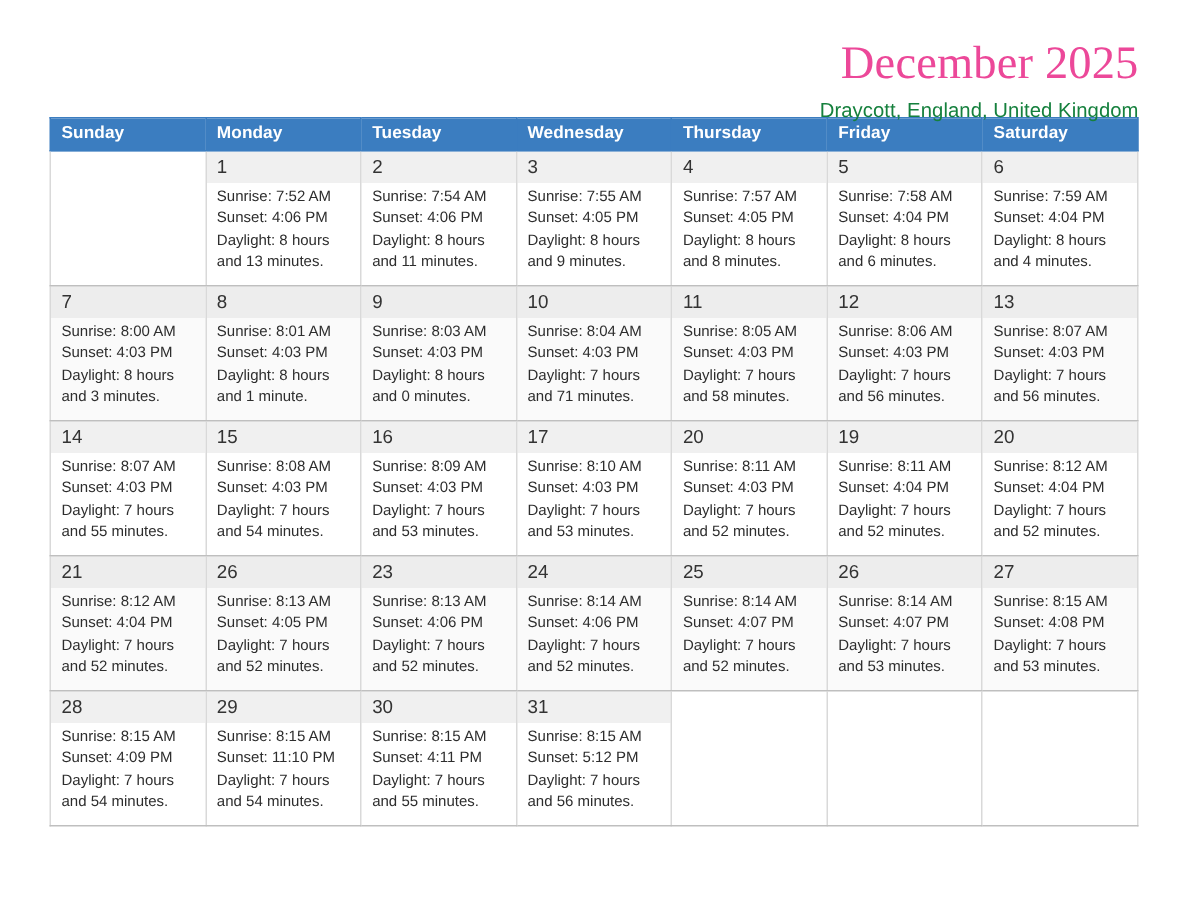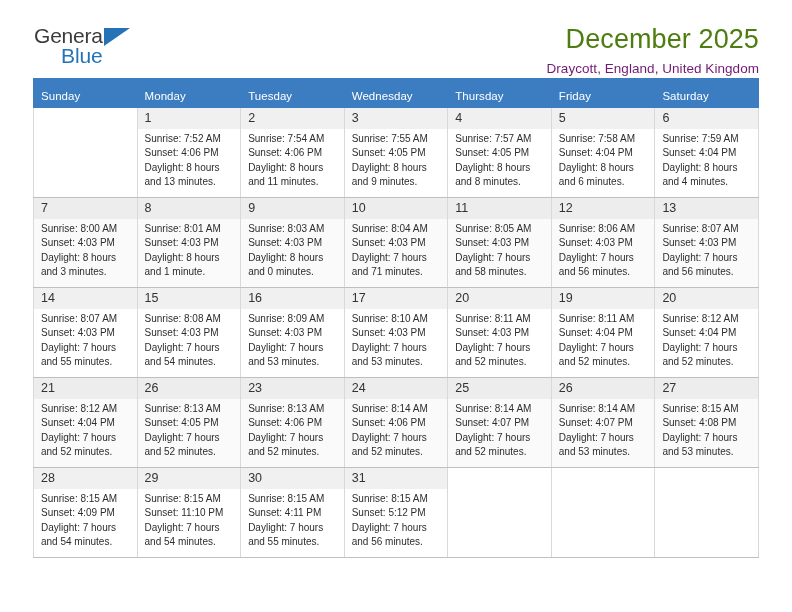--- a/index.html
+++ b/index.html
@@ -63,47 +63,48 @@
     letter-spacing: -0.1px;
     color: #2572b8;
     font-family: "Liberation Sans", sans-serif;
   }
   .title-block {
     text-align: right;
     flex: 1 1 auto;
     padding-top: 0px;
   }
   .cal-title {
-    font-size: 27px;
+    font-size: 31px;
     font-weight: normal;
-    color: #4d7c0f;
+    color: #ec4899;
     line-height: 1.15;
     letter-spacing: 0.1px;
+    font-family: Liberation Serif, serif;
   }
   .cal-subtitle {
     font-size: 13.5px;
-    color: #701a75;
+    color: #15803d;
     margin-top: 6px;
     letter-spacing: 0.05px;
   }
 
   
   .calendar {
     width: 726px;
     border-collapse: collapse;
     table-layout: fixed;
     margin-top: 6px;
   }
   .calendar th {
     background: #3b7dc0;
     color: #ffffff;
-    font-weight: normal;
+    font-weight: bold;
     font-size: 11.5px;
     text-align: left;
-    padding: 11px 0 5px 7px;
+    padding: 4px 0 5px 7px;
     border: 1px solid #3b7dc0;
     letter-spacing: 0.05px;
   }
   .calendar td {
     vertical-align: top;
     height: 89px;
     border-left: 1px solid #d9d9d9;
     border-right: 1px solid #d9d9d9;
     border-bottom: 1px solid #bfbfbf;
     padding: 0;
@@ -138,25 +139,20 @@
   .info div {
     white-space: nowrap;
   }
 </style>
 </head>
 <body>
 
 <div class="page">
 
   <div class="header">
-    <div class="brand">
-      <span class="brand-general">General</span>
-      <span class="brand-triangle"></span>
-      <span class="brand-blue">Blue</span>
-    </div>
     <div class="title-block">
       <div class="cal-title">December 2025</div>
       <div class="cal-subtitle">Draycott, England, United Kingdom</div>
     </div>
   </div>
 
   <table class="calendar">
     <thead>
       <tr>
         <th>Sunday</th>

